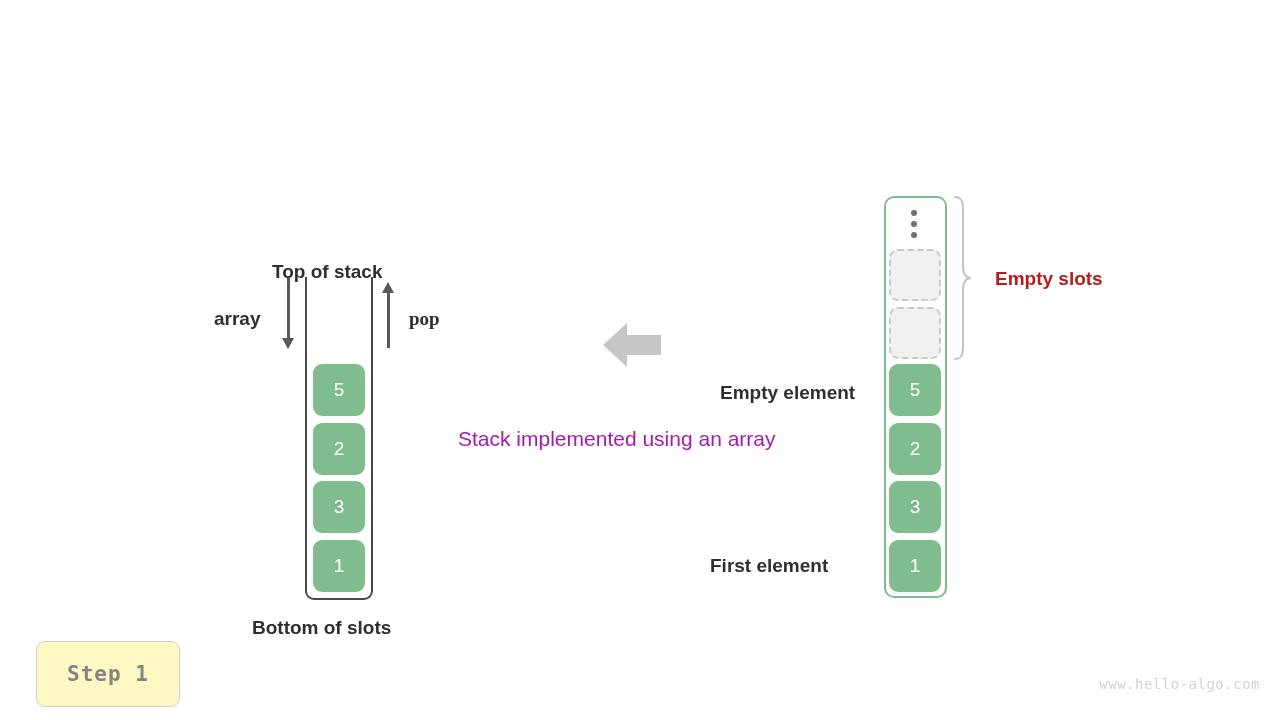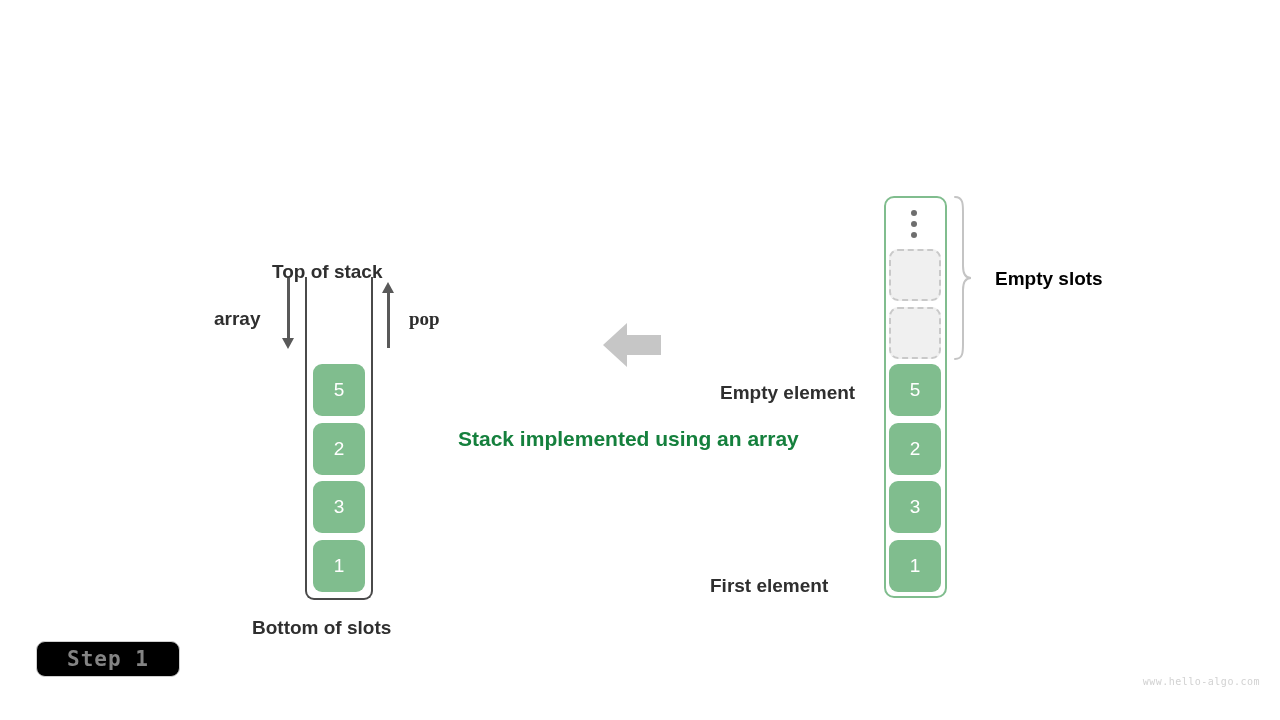--- a/index.html
+++ b/index.html
@@ -22,31 +22,30 @@
   
   .label-dark {
     position: absolute;
     color: #2f2f2f;
     font-weight: bold;
     font-size: 19px;
     white-space: nowrap;
   }
   .label-gray-bold {
     position: absolute;
-    color: #000000;
+    color: #b91c1c;
     font-weight: bold;
     font-size: 19px;
     white-space: nowrap;
   }
   .caption {
     position: absolute;
-    color: #15803d;
+    color: #a21caf;
     font-size: 21px;
     white-space: nowrap;
-    font-weight: bold;
   }
 
   
   #left-stack-container {
     position: absolute;
     left: 305px;
     top: 277px;
     width: 68px;
     height: 323px;
     border-left: 2px solid #4a4a4a;
@@ -148,43 +147,43 @@
     width: 24px;
     height: 168px;
   }
 
   
   #step-badge {
     position: absolute;
     left: 36px;
     top: 641px;
     width: 144px;
-    height: 36px;
+    height: 66px;
     border: 1.5px solid #cfcfcf;
     border-radius: 9px;
-    background: #000000;
+    background: #fef9c3;
     display: flex;
     align-items: center;
     justify-content: center;
     color: #848484;
     font-family: "DejaVu Sans Mono", monospace;
     font-size: 21px;
     font-weight: bold;
     letter-spacing: 1px;
     box-sizing: border-box;
   }
 
   
   #watermark {
     position: absolute;
     right: 20px;
     top: 676px;
     color: #d2d2d2;
     font-family: "DejaVu Sans Mono", monospace;
-    font-size: 10px;
+    font-size: 14px;
     letter-spacing: 0.5px;
     white-space: nowrap;
   }
 </style>
 </head>
 <body>
 
 <div class="stage">
 
   <div class="label-dark" style="left:272px; top:241px;margin-top:20px;">Top of stack</div>
@@ -229,19 +228,19 @@
 
   <div class="label-gray-bold" style="left:995px; top:268px;">Empty slots</div>
 
   <div class="cell" style="left:889px; top:364px;">5</div>
   <div class="cell" style="left:889px; top:423px;">2</div>
   <div class="cell" style="left:889px; top:481px;">3</div>
   <div class="cell" style="left:889px; top:540px;">1</div>
 
   <div class="label-dark" style="left:720px; top:382px;">Empty element</div>
 
-  <div class="label-dark" style="left:710px; top:555px;margin-top:20px;">First element</div>
+  <div class="label-dark" style="left:710px; top:555px;">First element</div>
 
   <div id="step-badge">Step 1</div>
 
   <div id="watermark">www.hello-algo.com</div>
 
 </div>
 
 </body></html>

